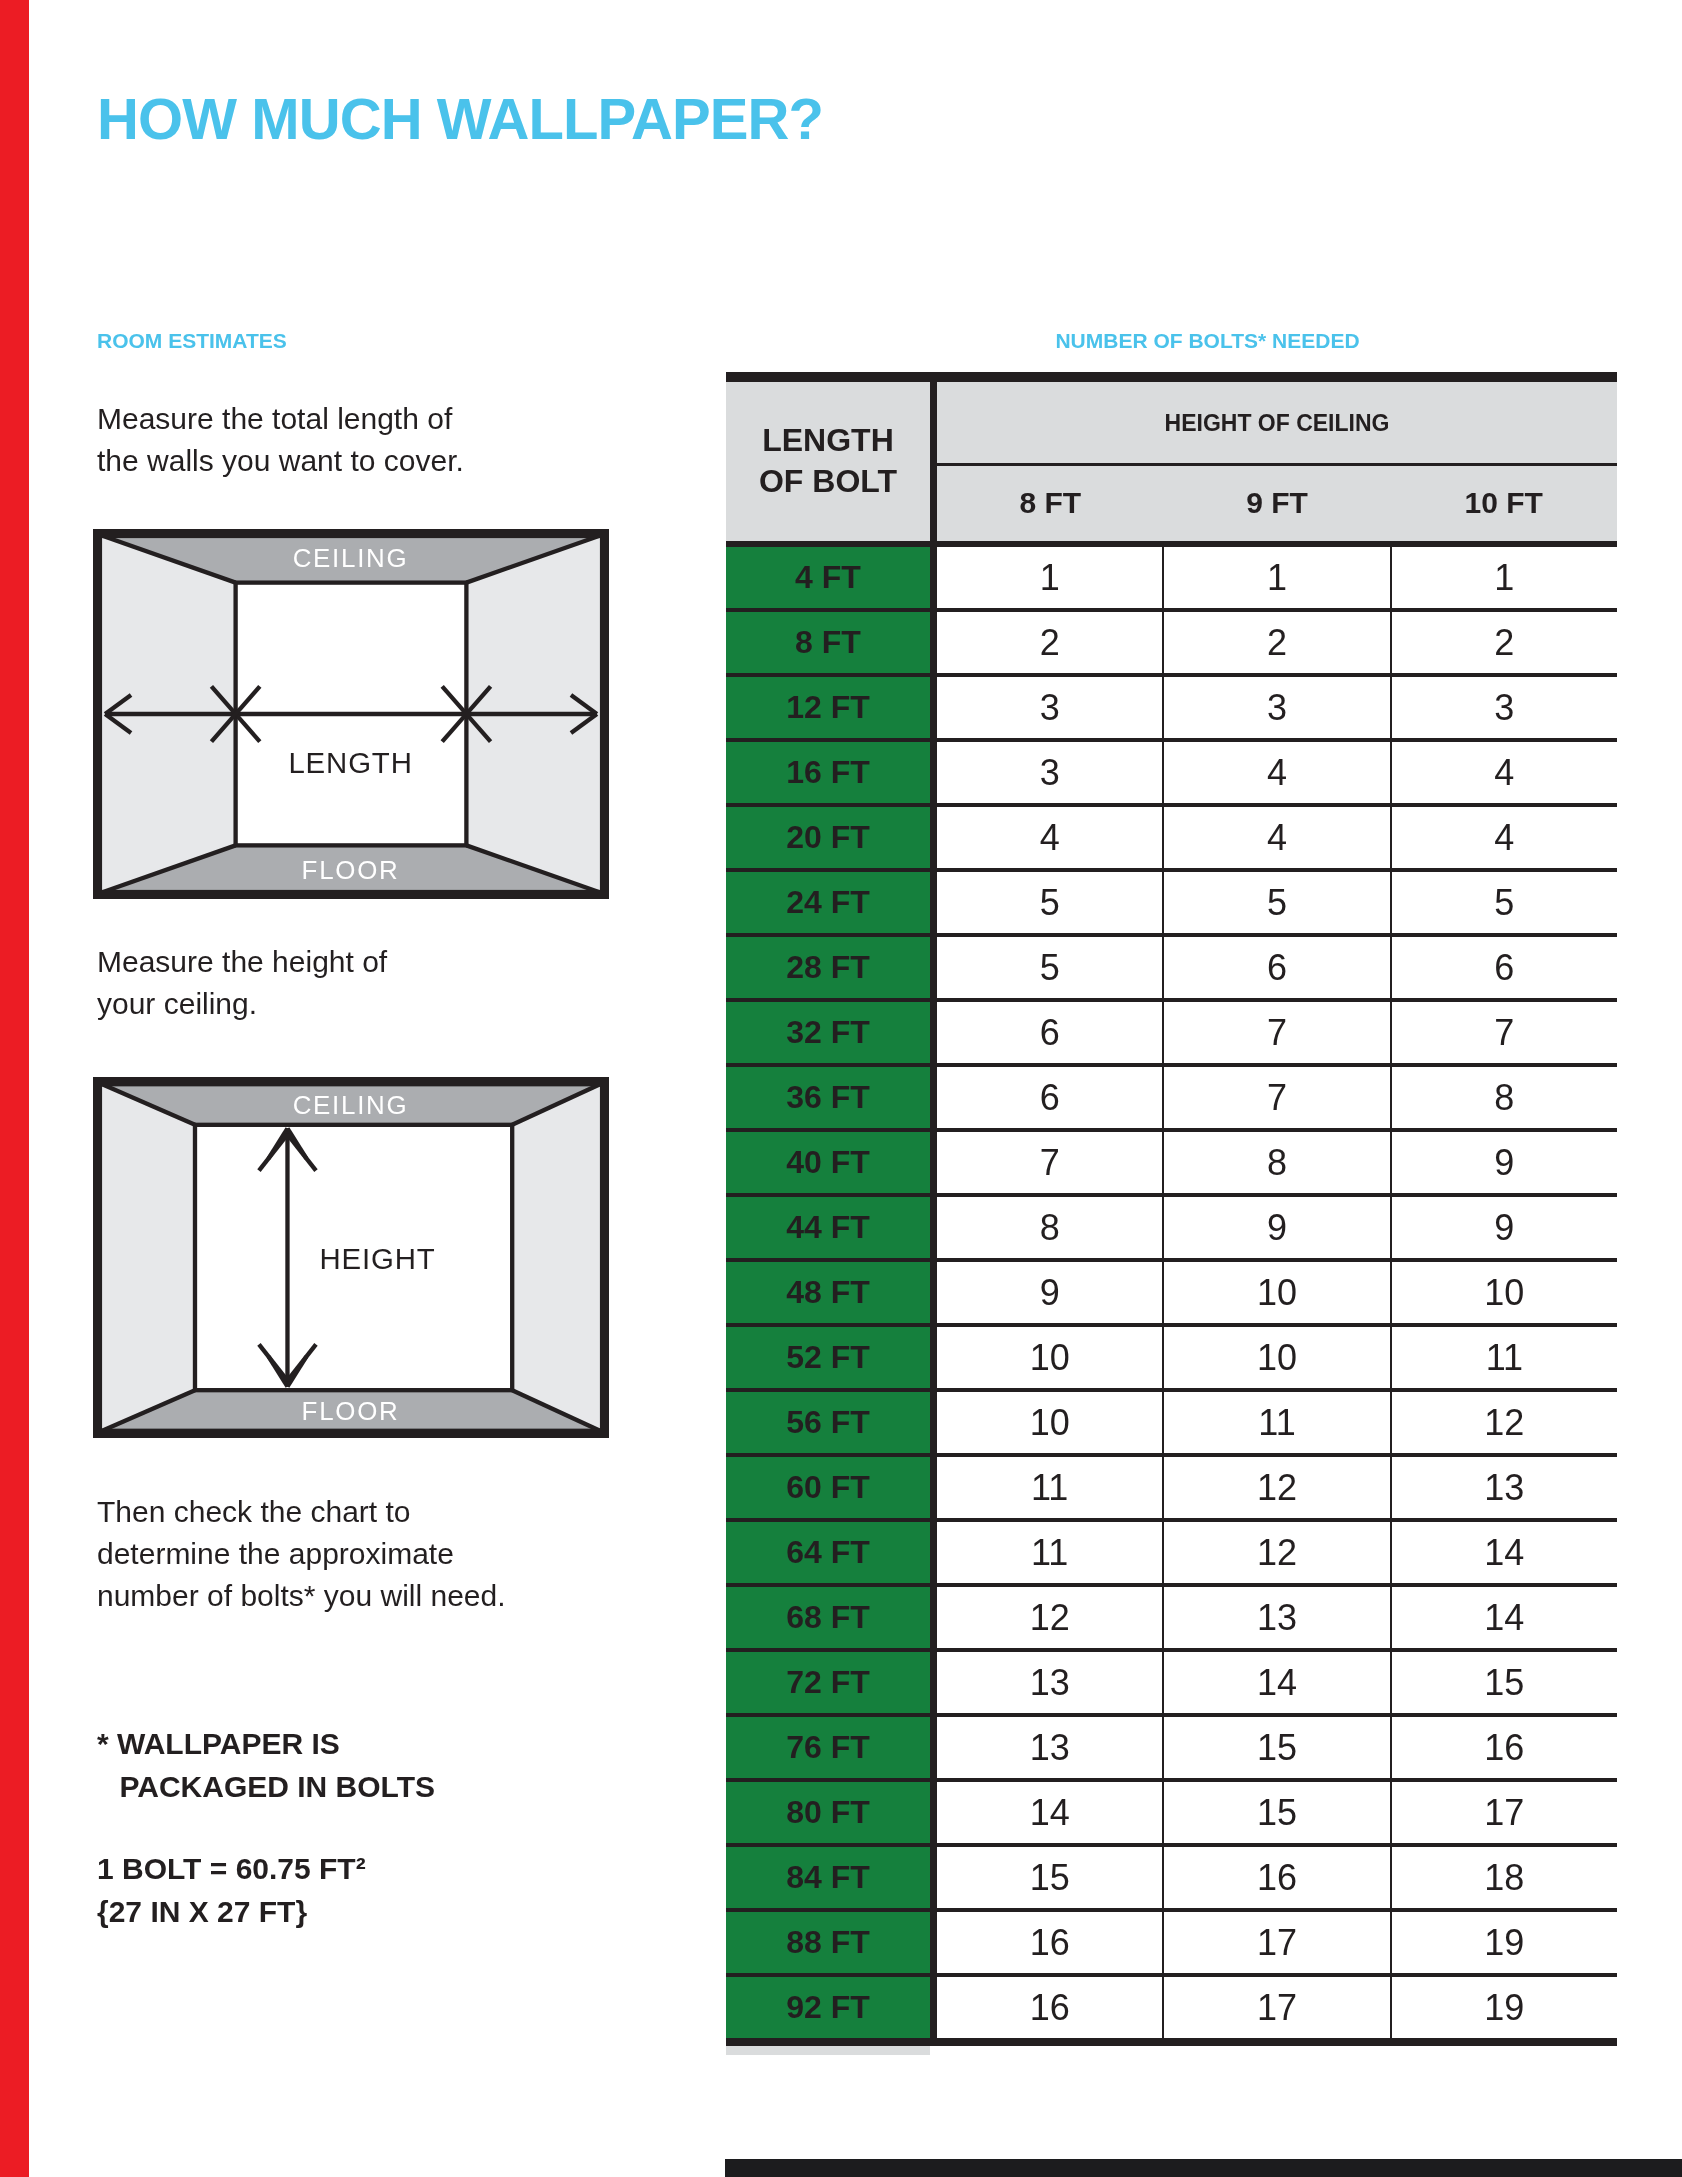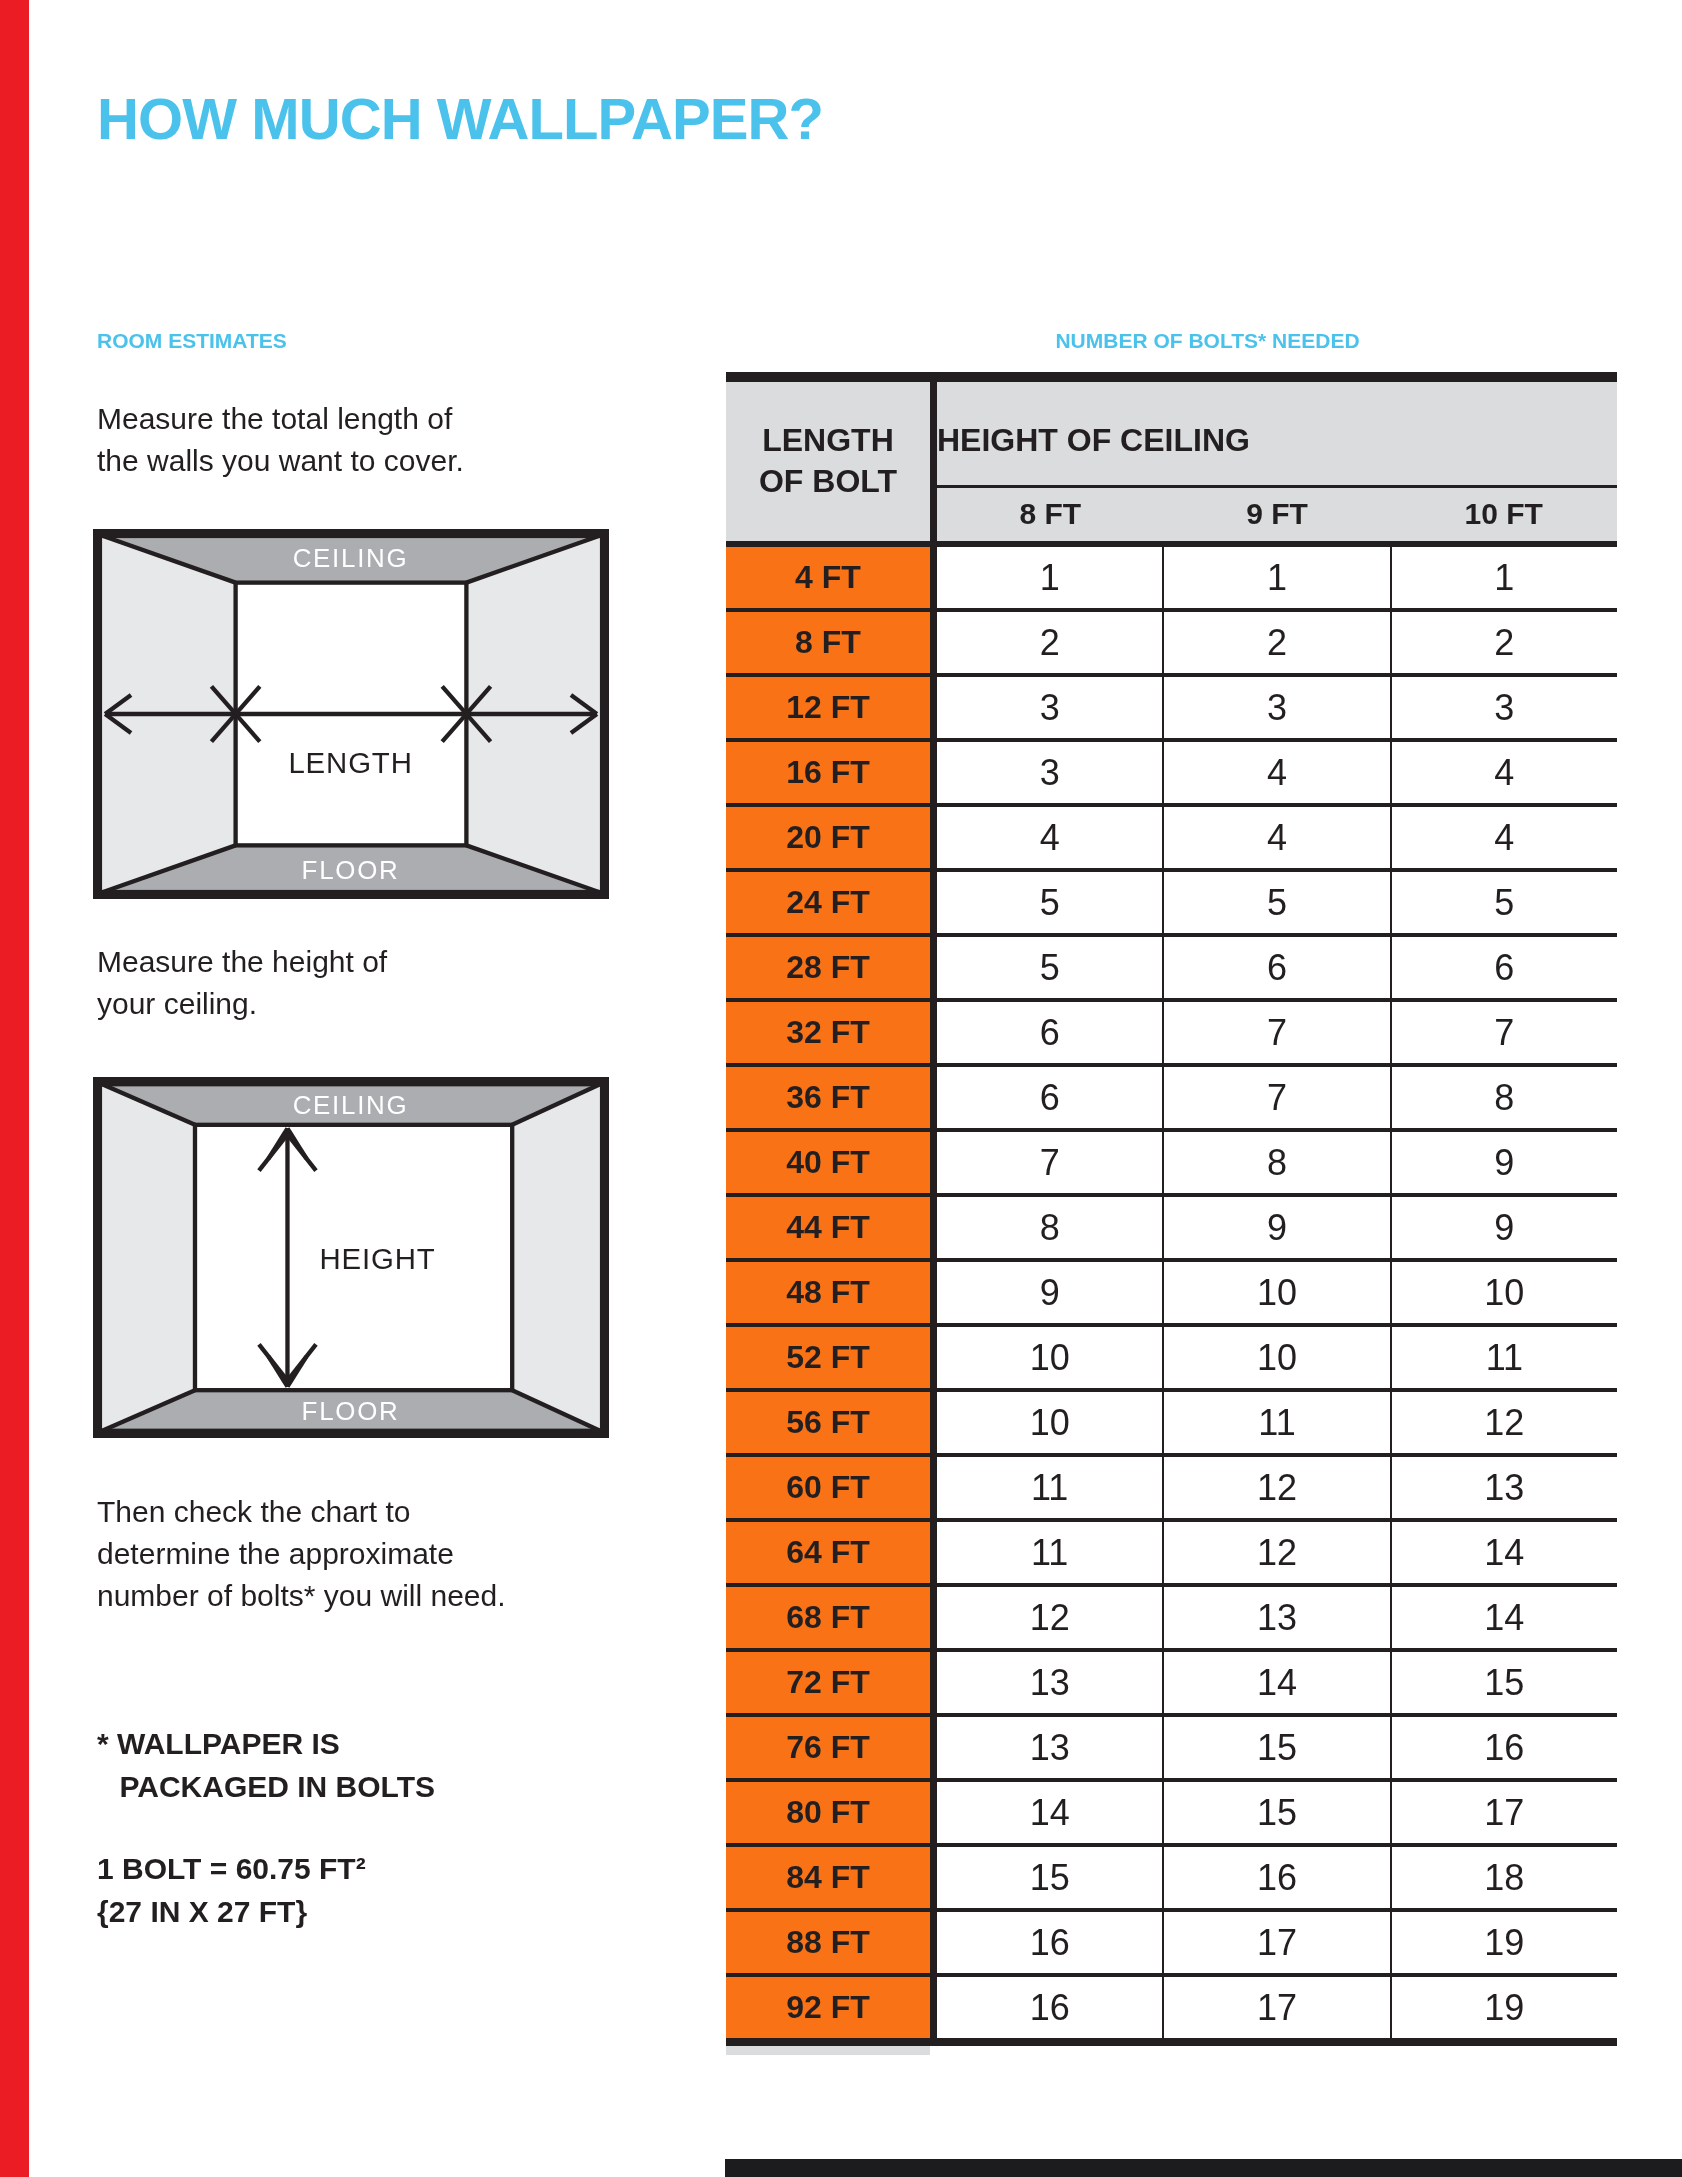--- a/index.html
+++ b/index.html
@@ -33,28 +33,28 @@
   
   .table-wrap{position:absolute;left:726px;top:372px;width:891px;}
   .t-border{background:#231F20;}
   .t-top{height:9.5px;}
   .t-headborder{height:6px;}
   .t-bottom{height:8.6px;}
   .t-header{display:flex;background:#DADCDD;height:159px;}
   .t-h-left{width:204px;border-right:7.8px solid #231F20;display:flex;flex-direction:column;
             justify-content:center;align-items:center;font-size:32px;font-weight:bold;line-height:41px;}
   .t-h-right{flex:1;display:flex;flex-direction:column;}
-  .hoc-title{text-align:left;font-size:32px;font-weight:bold;padding-top:40px;}
+  .hoc-title{text-align:center;font-size:23px;font-weight:bold;padding-top:28px;}
   .hoc-rule{height:3.5px;background:#231F20;margin-top:26px;}
   .hoc-cols{display:flex;flex:1;align-items:center;}
   .hoc-col{flex:1;text-align:center;font-size:30px;font-weight:bold;}
   .t-rows{}
   .t-row{display:flex;height:61px;border-bottom:4.3px solid #231F20;}
   .t-row:last-child{border-bottom:0;}
-  .t-r-label{width:204px;background:#f97316;border-right:7.8px solid #231F20;
+  .t-r-label{width:204px;background:#15803d;border-right:7.8px solid #231F20;
              font-size:32px;font-weight:bold;text-align:center;line-height:61px;}
   .t-r-cell{flex:1;background:#ffffff;font-size:36px;text-align:center;line-height:61px;}
   .t-r-cell + .t-r-cell{border-left:2.6px solid #231F20;}
   .t-sliver{width:204px;height:8.6px;background:#DADCDD;}
 
   svg text{font-family:"Liberation Sans", sans-serif;}
   .svg-white-label{fill:#ffffff;font-size:30px;letter-spacing:2px;}
   .svg-dark-label{fill:#231F20;font-size:34px;letter-spacing:1px;}
 </style>
 </head>

